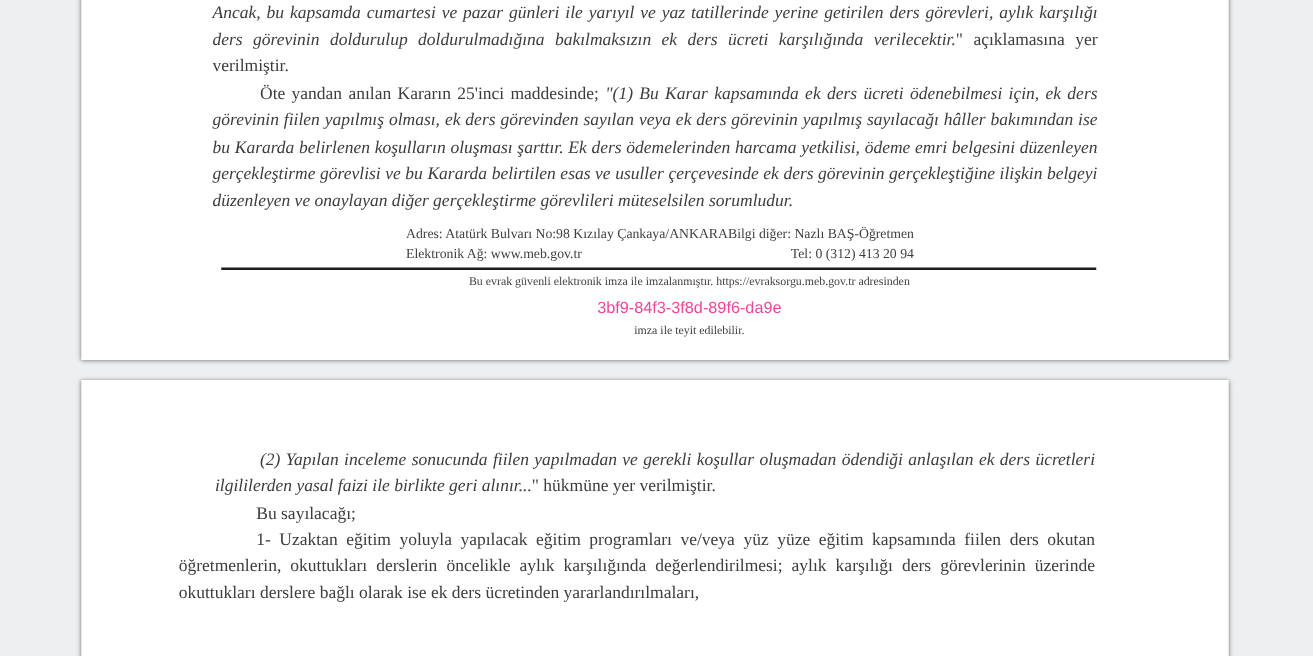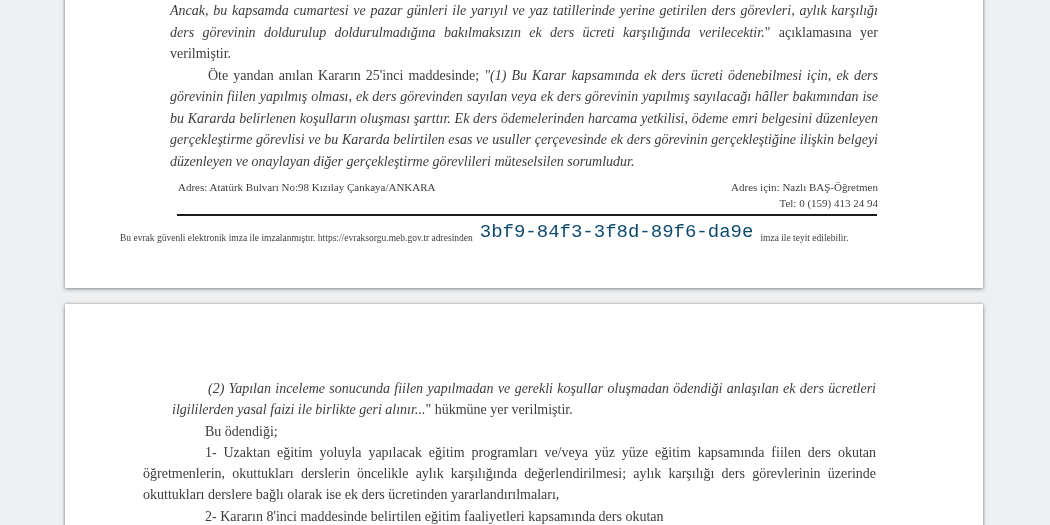--- a/index.html
+++ b/index.html
@@ -17,72 +17,72 @@
   #page2{top:304px;height:430px;}
   p{margin:0;}
   .bodytext{
     font-size:14px;line-height:21.5px;color:#3c3c3c;
     text-align:justify;
   }
   .it{font-style:italic;}
   #p1-text{margin:22px 0 0 105px;width:708px;}
   .indent38{text-indent:38px;}
   .p1-footer{
-    display:flex;justify-content:space-between;
+    display:flex;justify-content:center;
     margin:7px 0 0 113px;width:700px;
     font-size:11px;line-height:16px;color:#3f3f3f;
   }
   .contact{text-align:right;}
   .rule{margin:3px 0 0 112px;width:700px;height:2px;background:#1c1c1c;}
   .verify{
-    margin:5px 0 0 55px;display:flex;align-items:flex-end;gap:7px;
-    font-size:9.5px;color:#3f3f3f;white-space:nowrap;
+    margin:5px 0 0 55px;display:flex;align-items:center;gap:7px;
+    font-size:9.5px;color:#3f3f3f;white-space:nowrap;flex-direction:column;
   }
   .verify .code{
-    font-family:Liberation Mono, monospace;
-    font-size:19px;color:#0c4a6e;
+    font-family:Liberation Sans, sans-serif;
+    font-size:13px;color:#ec4899;
   }
-  #p2-quote{margin:74px 0 0 107px;width:704px;text-indent:36px;line-height:21.3px;}
+  #p2-quote{margin:54px 0 0 107px;width:704px;text-indent:36px;line-height:21.3px;}
   #p2-body{margin:0 0 0 78px;width:733px;line-height:21.3px;}
   .indent62{text-indent:62px;}
 </style>
 </head>
 <body>
 
 <div class="viewer">
 
   <div class="page" id="page1">
     <div class="bodytext" id="p1-text">
       <p><span class="it">Ancak, bu kapsamda cumartesi ve pazar günleri ile yarıyıl ve yaz tatillerinde yerine getirilen ders görevleri, aylık karşılığı ders görevinin doldurulup doldurulmadığına bakılmaksızın ek ders ücreti karşılığında verilecektir.</span><span>" açıklamasına yer verilmiştir.</span></p>
       <p class="indent38"><span>Öte yandan anılan Kararın 25'inci maddesinde; </span><span class="it">"(1) Bu Karar kapsamında ek ders ücreti ödenebilmesi için, ek ders görevinin fiilen yapılmış olması, ek ders görevinden sayılan veya ek ders görevinin yapılmış sayılacağı hâller bakımından ise bu Kararda belirlenen koşulların oluşması şarttır. Ek ders ödemelerinden harcama yetkilisi, ödeme emri belgesini düzenleyen gerçekleştirme görevlisi ve bu Kararda belirtilen esas ve usuller çerçevesinde ek ders görevinin gerçekleştiğine ilişkin belgeyi düzenleyen ve onaylayan diğer gerçekleştirme görevlileri müteselsilen sorumludur.</span></p>
     </div>
 
     <div class="p1-footer">
       <div class="addr">
         <div>Adres: Atatürk Bulvarı No:98 Kızılay Çankaya/ANKARA</div>
+        <div>Elektronik Ağ: www.meb.gov.tr</div>
       </div>
       <div class="contact">
-        <div>Adres için: Nazlı BAŞ-Öğretmen</div>
-        <div>Tel: 0 (159) 413 24 94</div>
+        <div>Bilgi diğer: Nazlı BAŞ-Öğretmen</div>
+        <div>Tel: 0 (312) 413 20 94</div>
       </div>
     </div>
 
     <div class="rule"></div>
 
     <div class="verify">
       <span>Bu evrak güvenli elektronik imza ile imzalanmıştır. https://evraksorgu.meb.gov.tr adresinden</span>
       <span class="code">3bf9-84f3-3f8d-89f6-da9e</span>
       <span>imza ile teyit edilebilir.</span>
     </div>
   </div>
 
   <div class="page" id="page2">
     <div class="bodytext" id="p2-quote">
       <p><span class="it">(2) Yapılan inceleme sonucunda fiilen yapılmadan ve gerekli koşullar oluşmadan ödendiği anlaşılan ek ders ücretleri ilgililerden yasal faizi ile birlikte geri alınır...</span><span>" hükmüne yer verilmiştir.</span></p>
     </div>
     <div class="bodytext" id="p2-body">
-      <p class="indent62">Bu ödendiği;</p>
+      <p class="indent62">Bu sayılacağı;</p>
       <p class="indent62">1- Uzaktan eğitim yoluyla yapılacak eğitim programları ve/veya yüz yüze eğitim kapsamında fiilen ders okutan öğretmenlerin, okuttukları derslerin öncelikle aylık karşılığında değerlendirilmesi; aylık karşılığı ders görevlerinin üzerinde okuttukları derslere bağlı olarak ise ek ders ücretinden yararlandırılmaları,</p>
-      <p class="indent62">2- Kararın 8'inci maddesinde belirtilen eğitim faaliyetleri kapsamında ders okutan</p>
     </div>
   </div>
 
 </div>
 
 </body></html>

